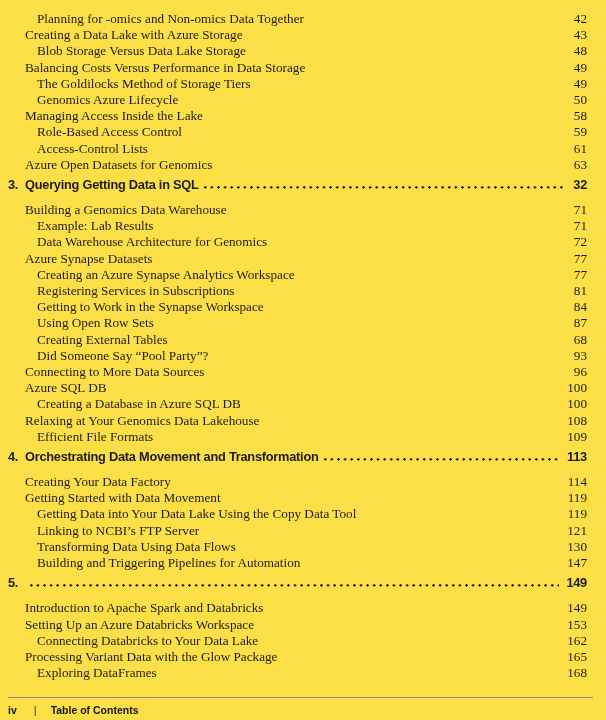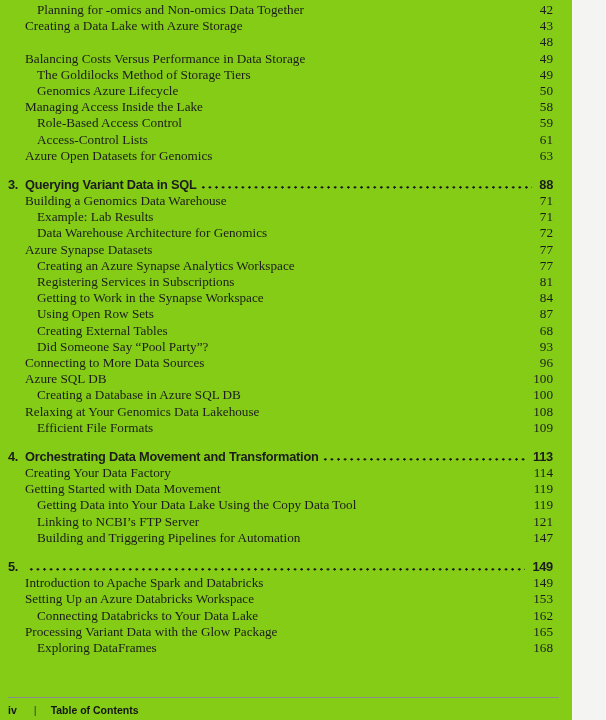--- a/index.html
+++ b/index.html
@@ -3,25 +3,24 @@
 <meta charset="utf-8">
 <style>
   html, body { margin: 0; padding: 0; }
   body {
     width: 606px; height: 720px;
     background: #f4f4f2;
     font-family: "Liberation Serif", serif;
   }
   .page {
     position: relative;
-    width: 524px; height: 720px;
-    background: #84cc16;
+    width: 606px; height: 720px;
+    background: #fde047;
     color: #1c1c1c;
     overflow: hidden;
-    padding-left: 48px;
   }
   .toc {
     position: absolute;
     top: 2px; left: 8px; right: 19px;
   }
   .toc-section + .toc-section { margin-top: 13px; }
   .row {
     display: flex;
     align-items: baseline;
     height: 16.2px;
@@ -45,21 +44,21 @@
     margin-right: 7px;
     background-image: radial-gradient(circle at 3.3px 10.5px, #1c1c1c 1.05px, transparent 1.4px);
     background-size: 6.6px 16.2px;
     background-repeat: repeat-x;
   }
   .chpage { text-align: right; }
   
   .row.entry.lvl1 .etext { padding-left: 17px; }
   .row.entry.lvl2 .etext { padding-left: 29px; }
   .espace { flex: 1; min-width: 8px; }
-  .epage { text-align: center; }
+  .epage { text-align: center; margin-top: 9px; }
   
   .footer {
     position: absolute;
     left: 8px; right: 13px; bottom: 4px;
     font-family: "Liberation Sans", sans-serif;
   }
   .footer-rule {
     border: 0;
     border-top: 1px solid #8d8d8d;
     margin: 0 0 6px 0;
@@ -89,20 +88,21 @@
           <span class="etext">Planning for -omics and Non-omics Data Together</span>
           <span class="espace"></span>
           <span class="epage">42</span>
         </div>
         <div class="row entry lvl1">
           <span class="etext">Creating a Data Lake with Azure Storage</span>
           <span class="espace"></span>
           <span class="epage">43</span>
         </div>
         <div class="row entry lvl2">
+          <span class="etext">Blob Storage Versus Data Lake Storage</span>
           <span class="espace"></span>
           <span class="epage">48</span>
         </div>
         <div class="row entry lvl1">
           <span class="etext">Balancing Costs Versus Performance in Data Storage</span>
           <span class="espace"></span>
           <span class="epage">49</span>
         </div>
         <div class="row entry lvl2">
           <span class="etext">The Goldilocks Method of Storage Tiers</span>
@@ -131,23 +131,23 @@
         </div>
         <div class="row entry lvl1">
           <span class="etext">Azure Open Datasets for Genomics</span>
           <span class="espace"></span>
           <span class="epage">63</span>
         </div>
       </section>
       <section class="toc-section">
         <div class="row chapter">
           <span class="chnum">3.</span>
-          <span class="chtitle">Querying Variant Data in SQL</span>
+          <span class="chtitle">Querying Getting Data in SQL</span>
           <span class="leader"></span>
-          <span class="chpage">88</span>
+          <span class="chpage">32</span>
         </div>
         <div class="row entry lvl1">
           <span class="etext">Building a Genomics Data Warehouse</span>
           <span class="espace"></span>
           <span class="epage">71</span>
         </div>
         <div class="row entry lvl2">
           <span class="etext">Example: Lab Results</span>
           <span class="espace"></span>
           <span class="epage">71</span>
@@ -237,20 +237,25 @@
         </div>
         <div class="row entry lvl2">
           <span class="etext">Getting Data into Your Data Lake Using the Copy Data Tool</span>
           <span class="espace"></span>
           <span class="epage">119</span>
         </div>
         <div class="row entry lvl2">
           <span class="etext">Linking to NCBI’s FTP Server</span>
           <span class="espace"></span>
           <span class="epage">121</span>
+        </div>
+        <div class="row entry lvl2">
+          <span class="etext">Transforming Data Using Data Flows</span>
+          <span class="espace"></span>
+          <span class="epage">130</span>
         </div>
         <div class="row entry lvl2">
           <span class="etext">Building and Triggering Pipelines for Automation</span>
           <span class="espace"></span>
           <span class="epage">147</span>
         </div>
       </section>
       <section class="toc-section">
         <div class="row chapter">
           <span class="chnum">5.</span>

